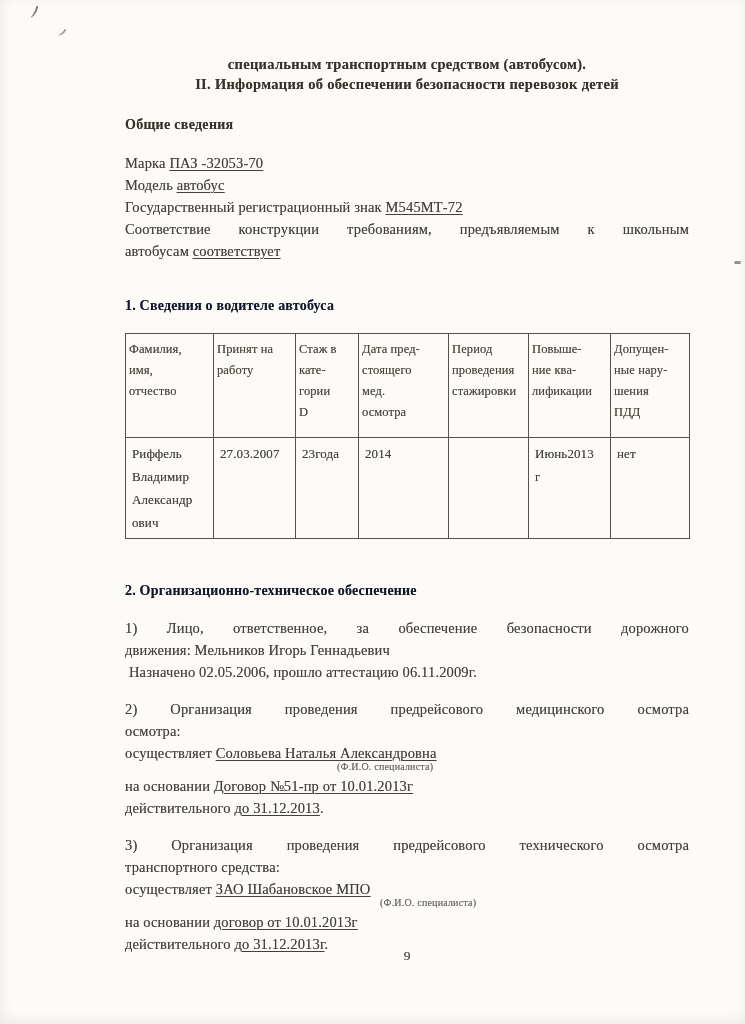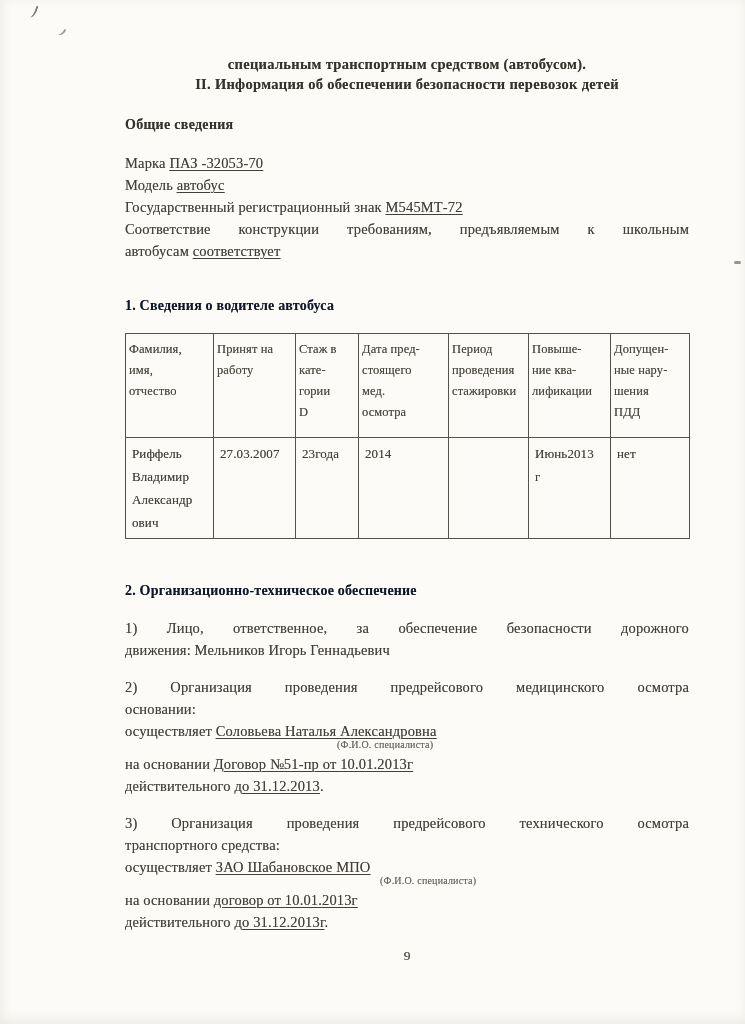--- a/index.html
+++ b/index.html
@@ -126,25 +126,26 @@
           <td>нет</td>
         </tr>
       </tbody>
     </table>
 
     <div class="sec-title sec2-title">2. Организационно-техническое обеспечение</div>
 
     <div class="para1">
       <div class="jl">1) Лицо, ответственное, за обеспечение безопасности дорожного</div>
       <div>движения: Мельников Игорь Геннадьевич</div>
+      <div class="indent-sm">Назначено 02.05.2006, прошло аттестацию 06.11.2009г.</div>
     </div>
 
     <div class="para">
       <div class="jl">2) Организация проведения предрейсового медицинского осмотра</div>
-      <div>основании:</div>
+      <div>осмотра:</div>
       <div><span>осуществляет </span><span class="u">Соловьева Наталья Александровна</span></div>
       <div class="fio-note fio-note-2">(Ф.И.О. специалиста)</div>
       <div><span>на основании </span><span class="u">Договор №51-пр от 10.01.2013г</span></div>
       <div><span>действительного </span><span class="u">до 31.12.2013</span><span>.</span></div>
     </div>
 
     <div class="para">
       <div class="jl">3) Организация проведения предрейсового технического осмотра</div>
       <div>транспортного средства:</div>
       <div><span>осуществляет </span><span class="u">ЗАО Шабановское МПО</span></div>

